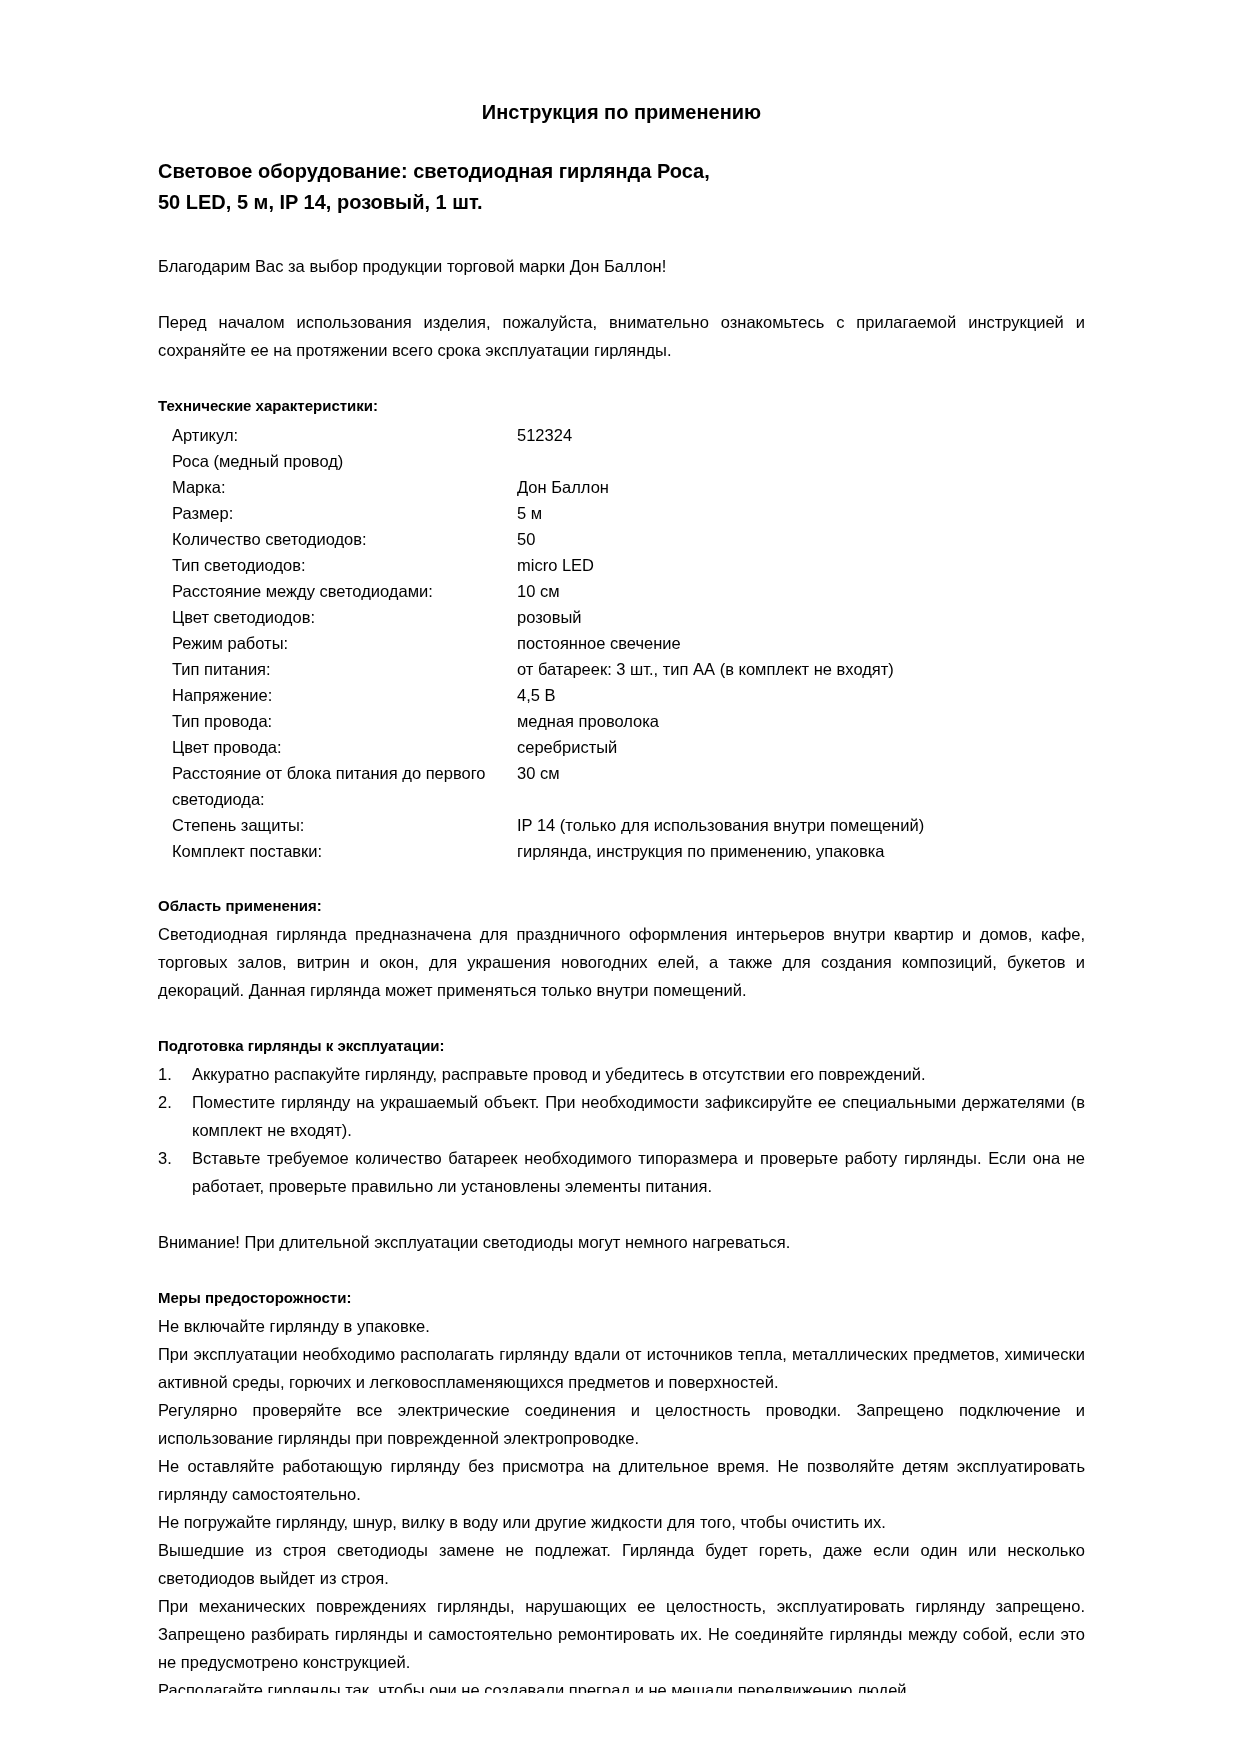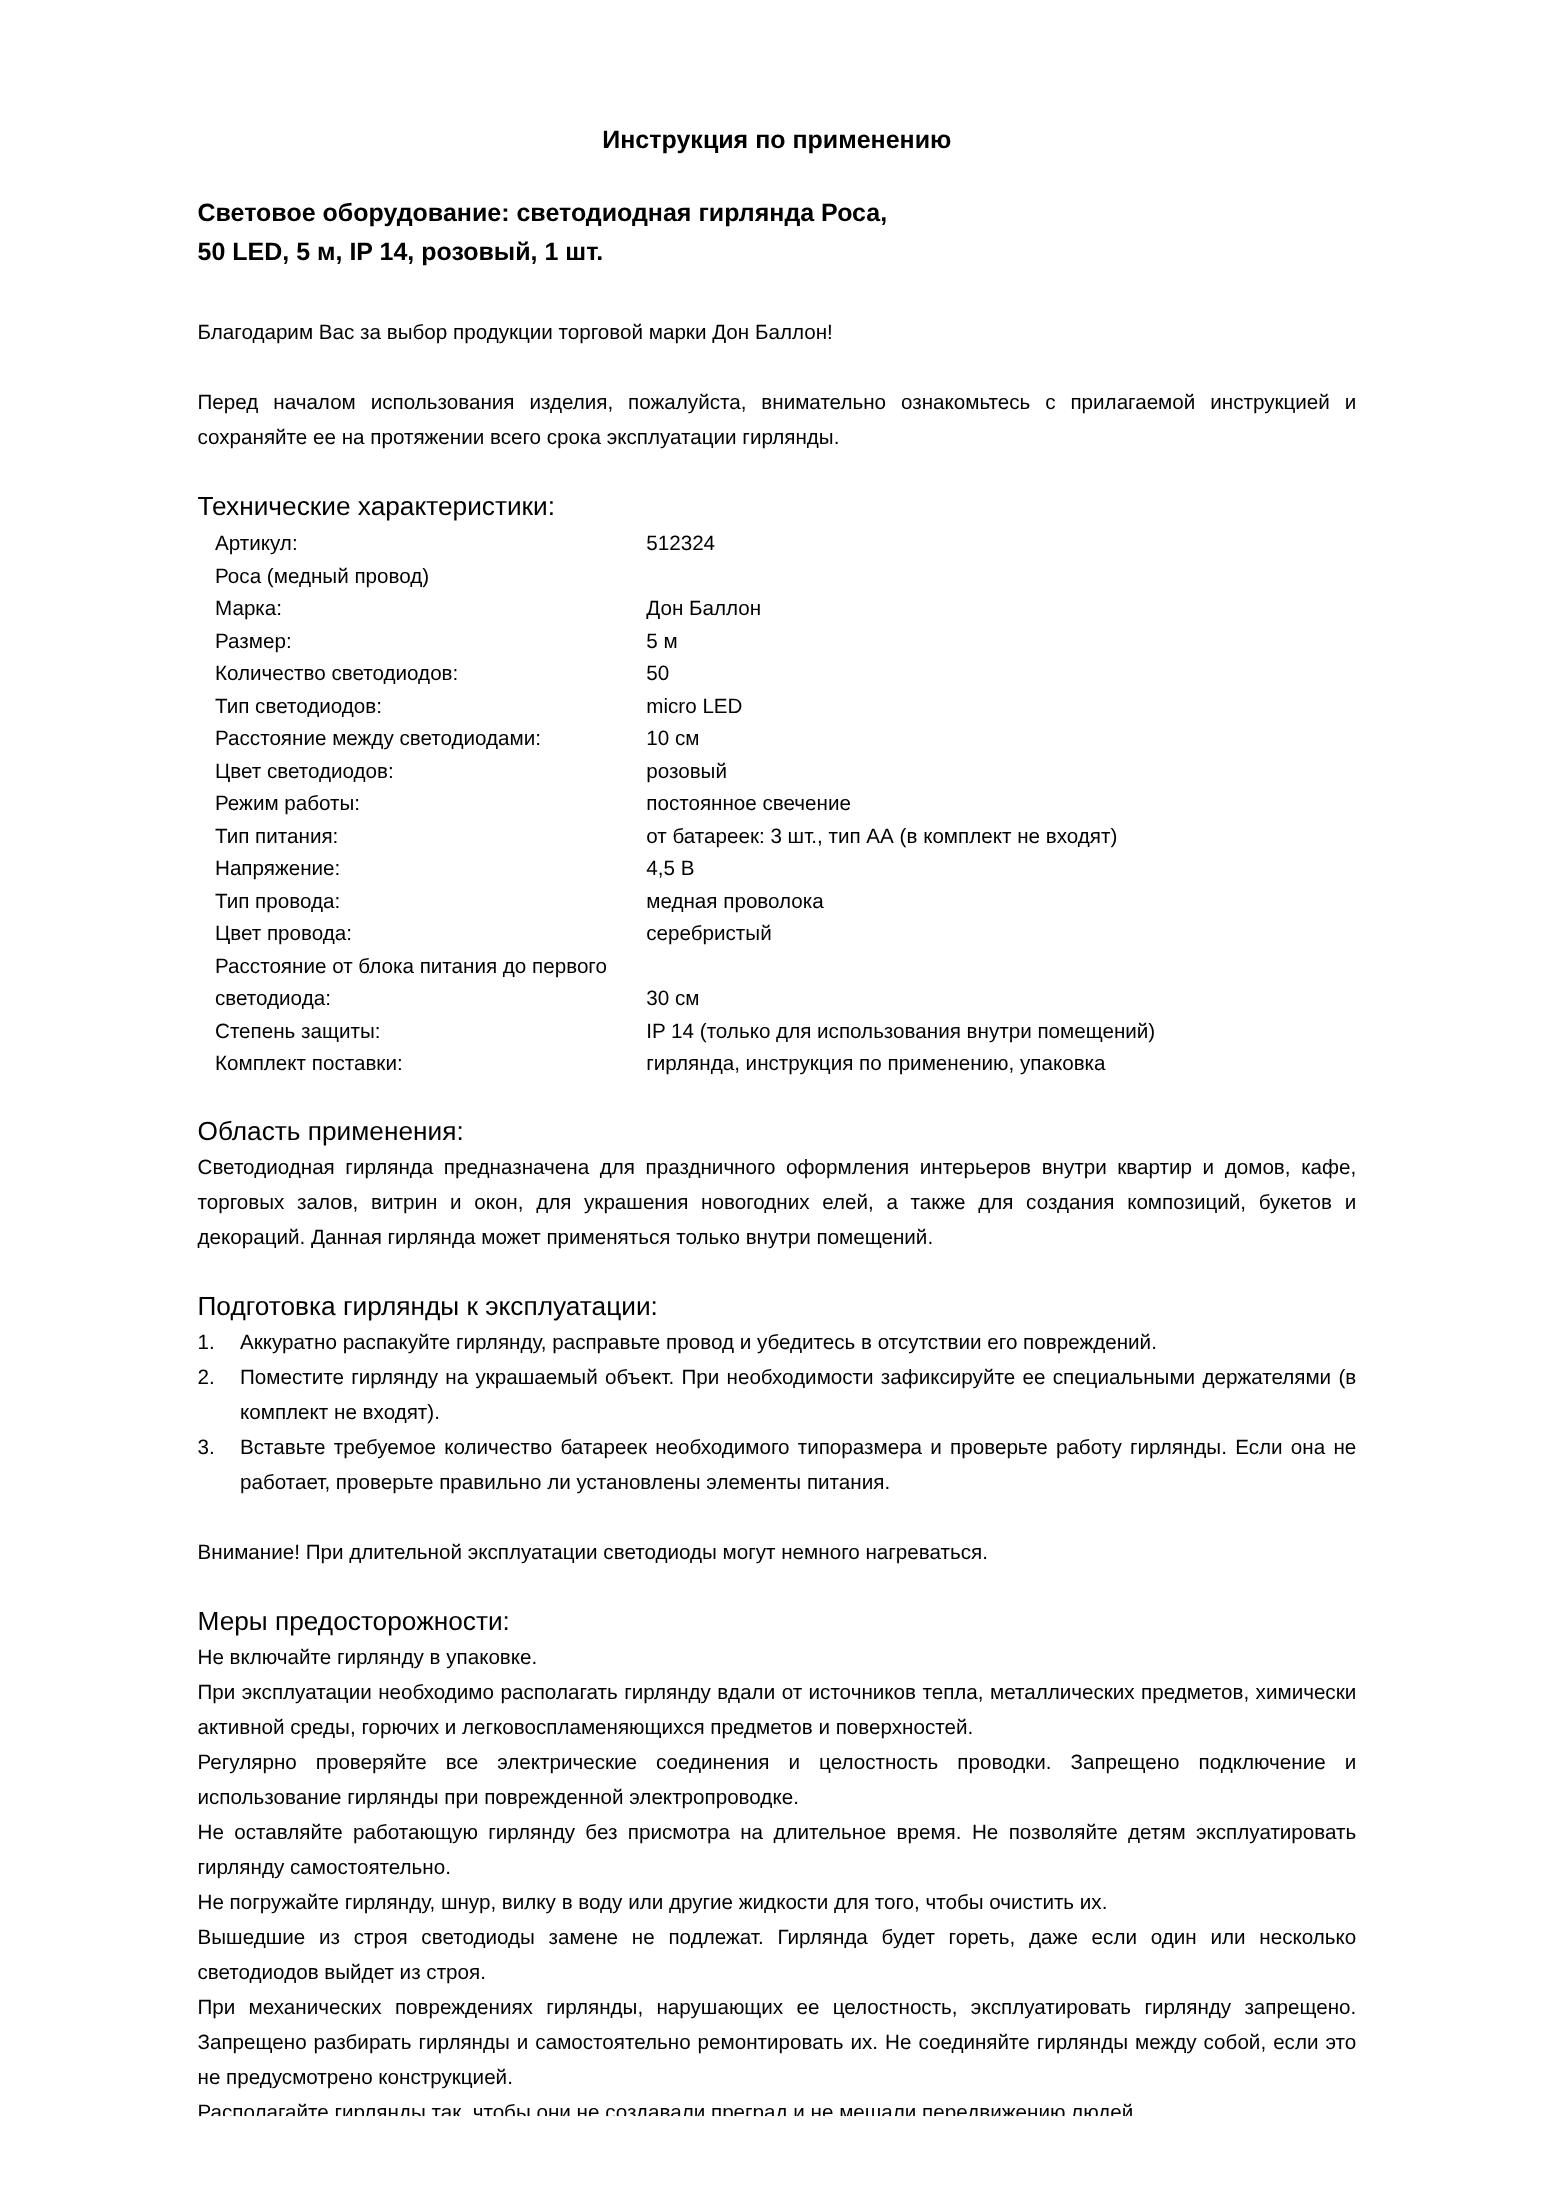--- a/index.html
+++ b/index.html
@@ -34,31 +34,31 @@
     line-height: 31px;
     margin: 0 0 34px 0;
   }
   p.para {
     margin: 0;
     line-height: 28px;
   }
   p.para.gap-after { margin-bottom: 28px; }
   .just { text-align: justify; }
   h2.sec-heading {
-    font-size: 21px;
-    font-weight: normal;
+    font-size: 15px;
+    font-weight: bold;
     line-height: 28px;
     margin: 0;
   }
   .spec-table {
     margin: 2px 0 28px 0;
   }
   .spec-row {
     display: flex;
-    align-items: flex-end;
+    align-items: flex-start;
     min-height: 26px;
     padding-left: 14px;
   }
   .spec-label {
     width: 345px;
     flex-shrink: 0;
     line-height: 26px;
   }
   .spec-value {
     flex: 1;

